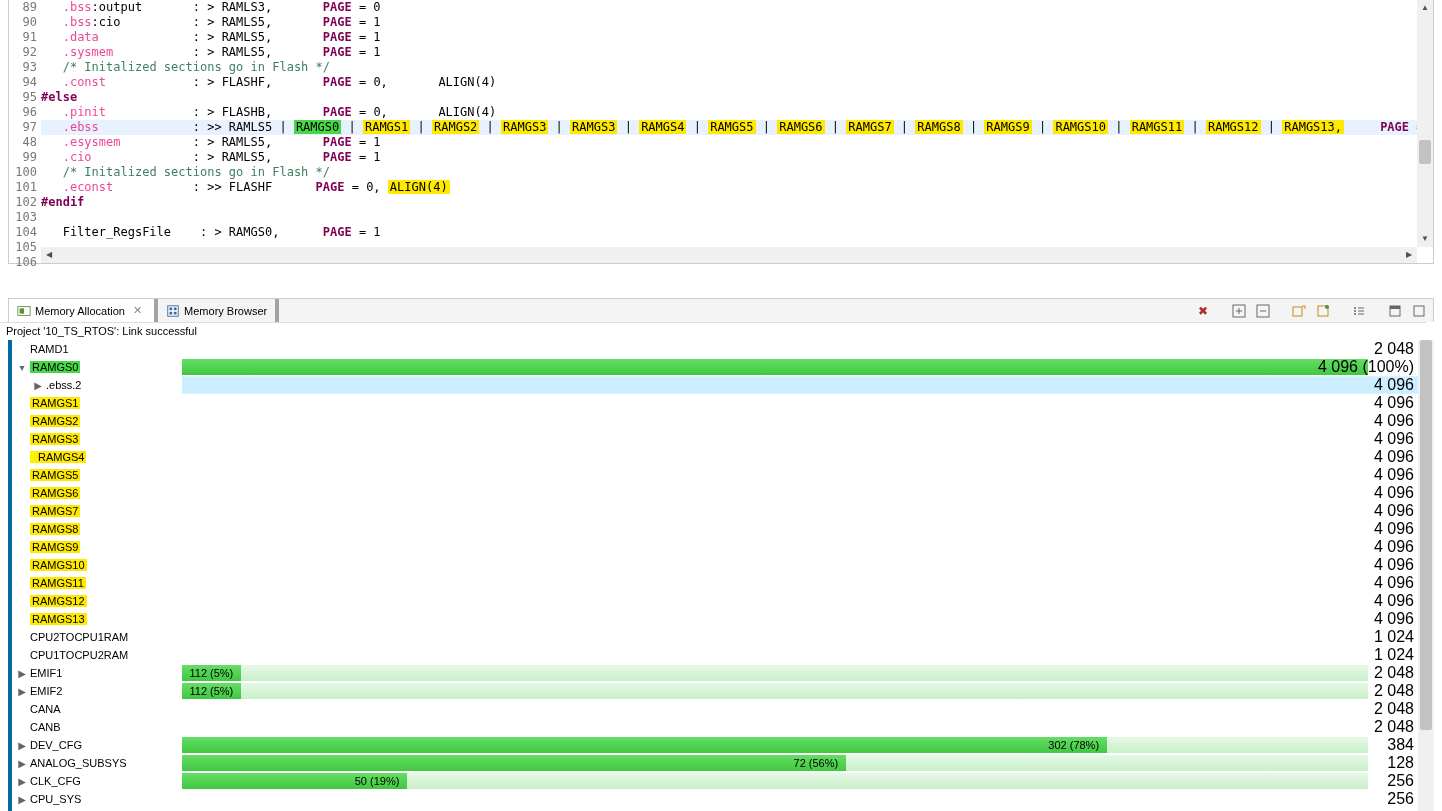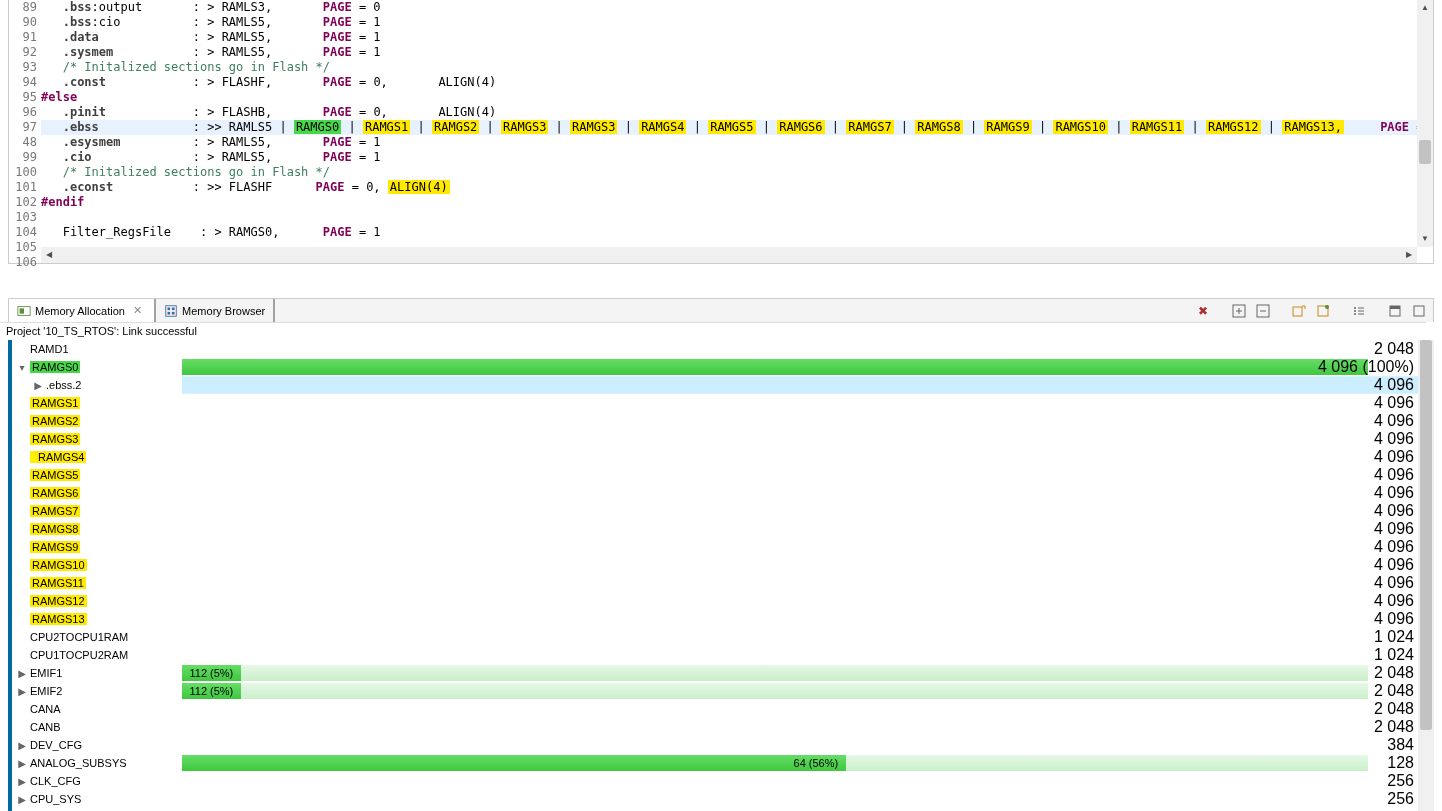--- a/index.html
+++ b/index.html
@@ -4,37 +4,37 @@
 <style>
   * { margin: 0; padding: 0; box-sizing: border-box; }
   body { font-family: "Segoe UI", Arial, sans-serif; font-size: 12px; background: #fff; overflow: hidden; width: 1442px; height: 811px; position: relative; }
 
   
   .editor { position: absolute; left: 8px; top: 0; right: 8px; height: 264px; background: #fff; border: 1px solid #ccc; border-top: none; }
   .gutter { position: absolute; left: 0; top: 0; bottom: 16px; width: 32px; background: #fff; color: #787878; font-family: Consolas, monospace; font-size: 12px; text-align: right; padding-right: 4px; line-height: 15px; }
   .gutter div { height: 15px; }
   .code-area { position: absolute; left: 32px; top: 0; right: 16px; bottom: 16px; font-family: Consolas, monospace; font-size: 12px; line-height: 15px; white-space: pre; overflow: hidden; }
   .code-line { height: 15px; }
-  .k-dot { color: #404040; font-weight: bold; }
+  .k-dot { color: #ec4899; }
   .k-pre { color: #7f0055; font-weight: bold; }
   .k-kw { color: #7f0055; font-weight: bold; }
   .k-cmt { color: #3f7f5f; }
   .hl-line { position: absolute; left: 0; right: 0; height: 15px; background: #e8f2fe; }
   .hl-green { background: #46d846; padding: 0 2px; }
   .hl-yellow { background: #ffe900; padding: 0 2px; }
 
   .editor-vscroll { position: absolute; right: 0; top: 0; bottom: 16px; width: 16px; background: #f0f0f0; }
   .editor-vscroll .thumb { position: absolute; left: 2px; right: 2px; top: 140px; height: 24px; background: #c2c2c2; border-radius: 2px; }
   .editor-vscroll .arrow { position: absolute; left: 0; right: 0; height: 16px; text-align: center; font-size: 8px; color: #505050; line-height: 16px; }
   .editor-hscroll { position: absolute; left: 32px; right: 16px; bottom: 0; height: 16px; background: #f0f0f0; }
   .editor-hscroll .arrow { position: absolute; top: 0; bottom: 0; width: 16px; text-align: center; font-size: 8px; color: #505050; line-height: 16px; }
 
   
   .tabbar { position: absolute; left: 8px; right: 8px; top: 298px; height: 24px; background: #f4f4f4; border: 1px solid #ccc; border-bottom: none; display: flex; align-items: center; }
-  .tab { height: 24px; display: inline-flex; align-items: center; padding: 0 8px; font-size: 11px; border-right: 2px solid #a3a3a3; gap: 4px; }
+  .tab { height: 24px; display: inline-flex; align-items: center; padding: 0 8px; font-size: 11px; border-right: 4px solid #a3a3a3; gap: 4px; }
   .tab.active { background: #fff; }
   .tab-icon { width: 14px; height: 14px; display: inline-block; }
   .tabbar .tools { margin-left: auto; display: flex; align-items: center; gap: 4px; padding-right: 4px; }
   .tool-btn { width: 20px; height: 20px; display: inline-flex; align-items: center; justify-content: center; border: 1px solid transparent; color: #555; }
   .close-x { color: #888; font-size: 11px; padding: 0 4px; }
 
   
   .statusbar { position: absolute; left: 0; right: 16px; top: 322px; height: 18px; padding: 2px 6px; font-size: 11px; color: #000; border-top: 1px solid #ddd; }
 
   
@@ -345,38 +345,48 @@
           <span>CANB</span>
         </div>
         <div class="mem-bar-col"></div>
         <div class="mem-total">2 048</div>
       </div>
       <div class="mem-row">
         <span class="mem-expander">▶</span>
         <div class="mem-name-col">
           <span>DEV_CFG</span>
         </div>
+        <div class="mem-bar-col">
+          <div class="bar-bg" style="width: 100%;"></div>
+          <div class="bar-fill" style="width: 78%;"></div>
+          <div class="bar-text" style="left: calc(78% - 2px); transform: translateX(-100%);">302 (78%)</div>
+        </div>
         <div class="mem-total">384</div>
       </div>
       <div class="mem-row">
         <span class="mem-expander">▶</span>
         <div class="mem-name-col">
           <span>ANALOG_SUBSYS</span>
         </div>
         <div class="mem-bar-col">
           <div class="bar-bg" style="width: 100%;"></div>
           <div class="bar-fill" style="width: 56%;"></div>
-          <div class="bar-text" style="left: calc(56% - 2px); transform: translateX(-100%);">64 (56%)</div>
+          <div class="bar-text" style="left: calc(56% - 2px); transform: translateX(-100%);">72 (56%)</div>
         </div>
         <div class="mem-total">128</div>
       </div>
       <div class="mem-row">
         <span class="mem-expander">▶</span>
         <div class="mem-name-col">
           <span>CLK_CFG</span>
+        </div>
+        <div class="mem-bar-col">
+          <div class="bar-bg" style="width: 100%;"></div>
+          <div class="bar-fill" style="width: 19%;"></div>
+          <div class="bar-text" style="left: calc(19% - 2px); transform: translateX(-100%);">50 (19%)</div>
         </div>
         <div class="mem-total">256</div>
       </div>
       <div class="mem-row">
         <span class="mem-expander">▶</span>
         <div class="mem-name-col">
           <span>CPU_SYS</span>
         </div>
         <div class="mem-total">256</div>
       </div>

